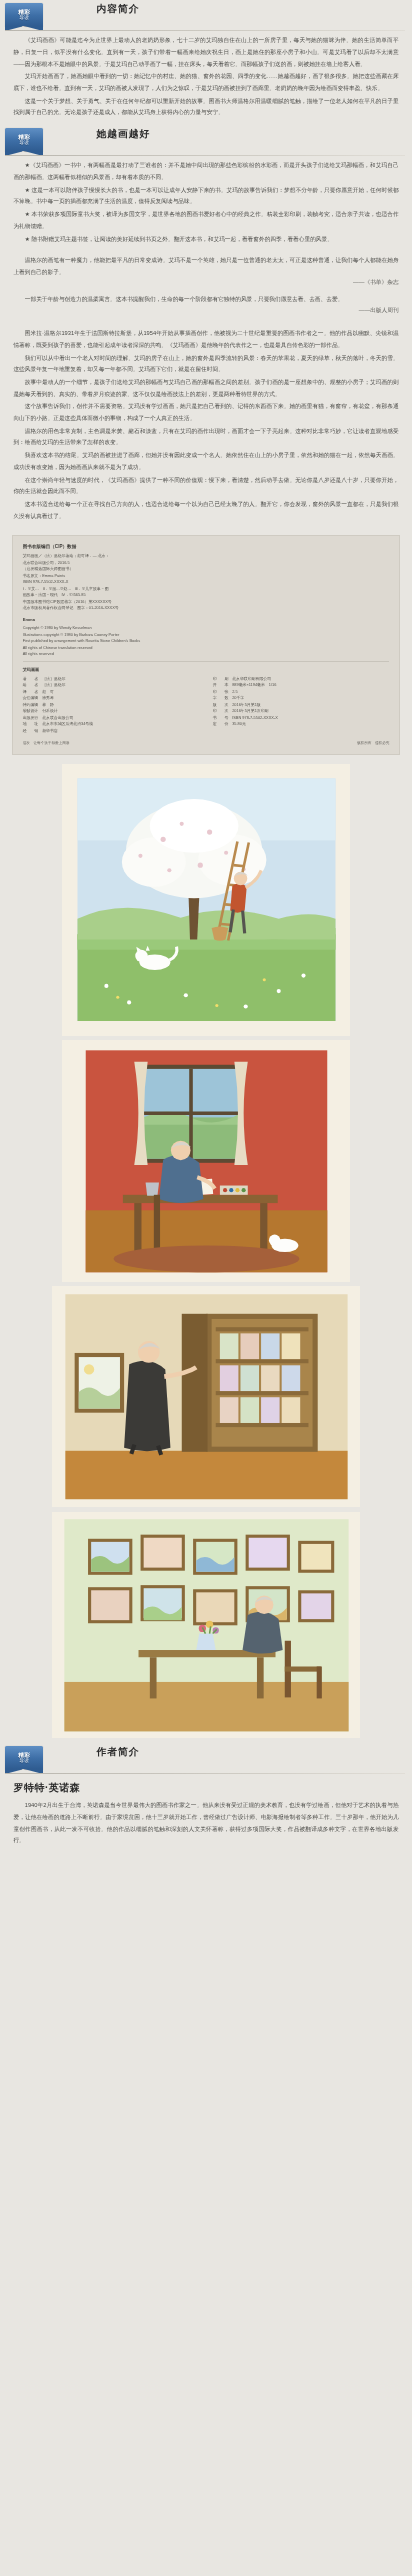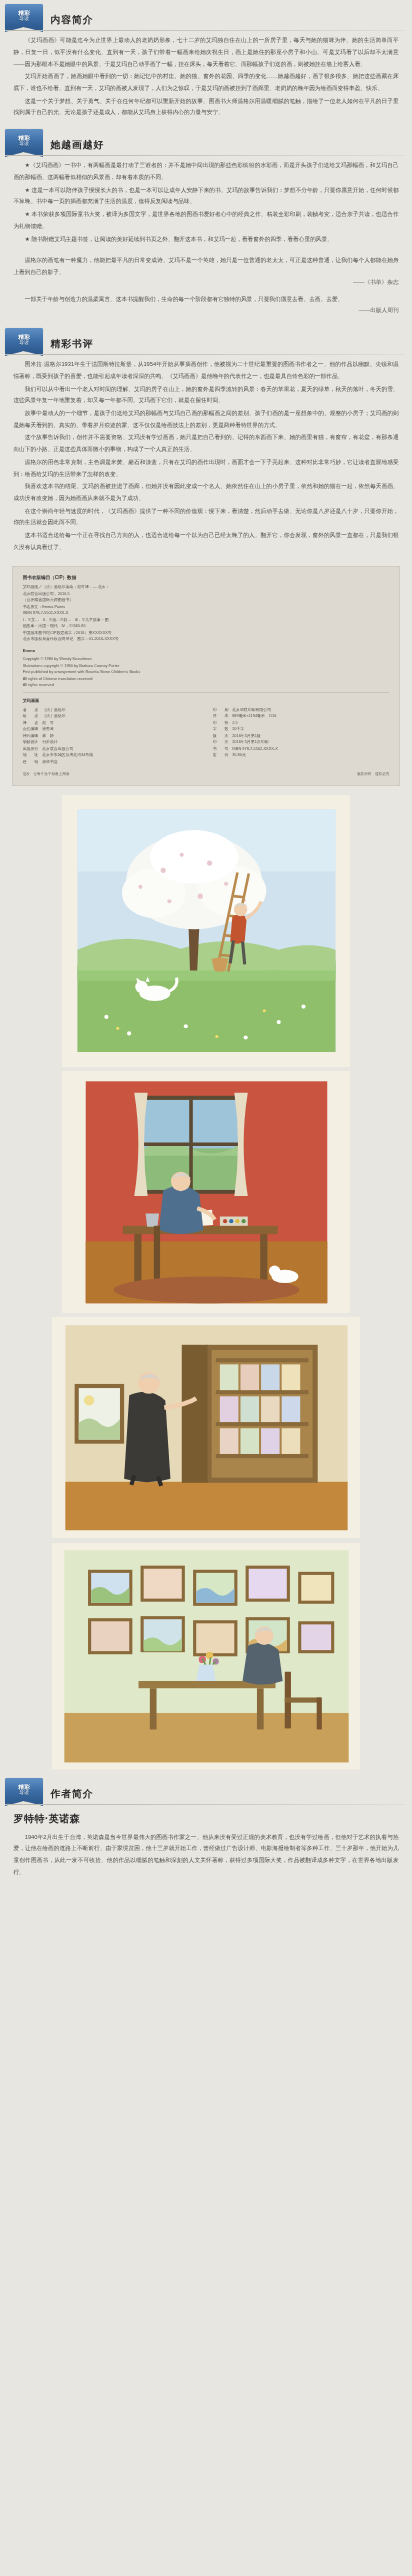--- a/index.html
+++ b/index.html
@@ -16,25 +16,25 @@
     background:#e8e6e1;
     position:relative;
     overflow:hidden;
   }
   
   .section{
     padding:0 0 3.1px 0;
   }
   .sec-head{
     display:flex;
-    align-items:flex-end;
     height:29px;
     padding-left:5.2px;
     margin-bottom:2.1px;
     position:relative;
+    gap:46px;
   }
   .ribbon{
     width:38px;
     height:28px;
     position:relative;
     flex:0 0 auto;
     display:flex;
     align-items:center;
     justify-content:center;
   }
@@ -210,33 +210,20 @@
   <div class="section">
     <div class="review-block">
       <div class="r-text">温格尔的画笔有一种魔力，他能把最平凡的日常变成诗。艾玛不是一个英雄，她只是一位普通的老太太，可正是这种普通，让我们每个人都能在她身上看到自己的影子。</div>
       <div class="r-src">——《书单》杂志</div>
       <div class="r-text">一部关于年龄与创造力的温柔寓言。这本书提醒我们，生命的每一个阶段都有它独特的风景，只要我们愿意去看、去画、去爱。</div>
       <div class="r-src">——出版人周刊</div>
     </div>
   </div>
 
   <div class="section">
-    <div class="sec-head">
-      <div class="ribbon">
-        <div class="rib-bg"></div>
-        <div class="rib-tail"></div>
-        <div class="rib-notch"></div>
-        <div class="rib-txt">
-          <b>精彩</b>
-          <span>导读</span>
-        </div>
-      </div>
-      <div class="sec-title">精彩书评</div>
-      <div class="sec-rule"></div>
-    </div>
     <div class="copy">
       <p>图米拉·温格尔1931年生于法国斯特拉斯堡，从1954年开始从事插画创作，他被视为二十世纪最重要的图画书作者之一。他的作品以幽默、尖锐和温情著称，既受到孩子的喜爱，也能引起成年读者深深的共鸣。《艾玛画画》是他晚年的代表作之一，也是最具自传色彩的一部作品。</p>
       <p>我们可以从中看出一个老人对时间的理解。艾玛的房子在山上，她的窗外是四季流转的风景：春天的苹果花，夏天的绿草，秋天的落叶，冬天的雪。这些风景年复一年地重复着，却又每一年都不同。艾玛画下它们，就是在留住时间。</p>
       <p>故事中最动人的一个细节，是孩子们送给艾玛的那幅画与艾玛自己画的那幅画之间的差别。孩子们画的是一座想象中的、规整的小房子；艾玛画的则是她每天看到的、真实的、带着岁月痕迹的家。这不仅仅是绘画技法上的差别，更是两种看待世界的方式。</p>
       <p>这个故事告诉我们，创作并不需要资格。艾玛没有学过画画，她只是把自己看到的、记得的东西画下来。她的画里有猫，有窗帘，有花盆，有那条通向山下的小路。正是这些具体而微小的事物，构成了一个人真正的生活。</p>
       <p>温格尔的用色非常克制，主色调是米黄、赭石和淡蓝，只有在艾玛的画作出现时，画面才会一下子亮起来。这种对比非常巧妙，它让读者直观地感受到：绘画给艾玛的生活带来了怎样的改变。</p>
       <p>我喜欢这本书的结尾。艾玛的画被挂进了画廊，但她并没有因此变成一个名人。她依然住在山上的小房子里，依然和她的猫在一起，依然每天画画。成功没有改变她，因为她画画从来就不是为了成功。</p>
       <p>在这个崇尚年轻与速度的时代，《艾玛画画》提供了一种不同的价值观：慢下来，看清楚，然后动手去做。无论你是八岁还是八十岁，只要你开始，你的生活就会因此而不同。</p>
       <p>这本书适合送给每一个正在寻找自己方向的人，也适合送给每一个以为自己已经太晚了的人。翻开它，你会发现，窗外的风景一直都在，只是我们很久没有认真看过了。</p>
     </div>

